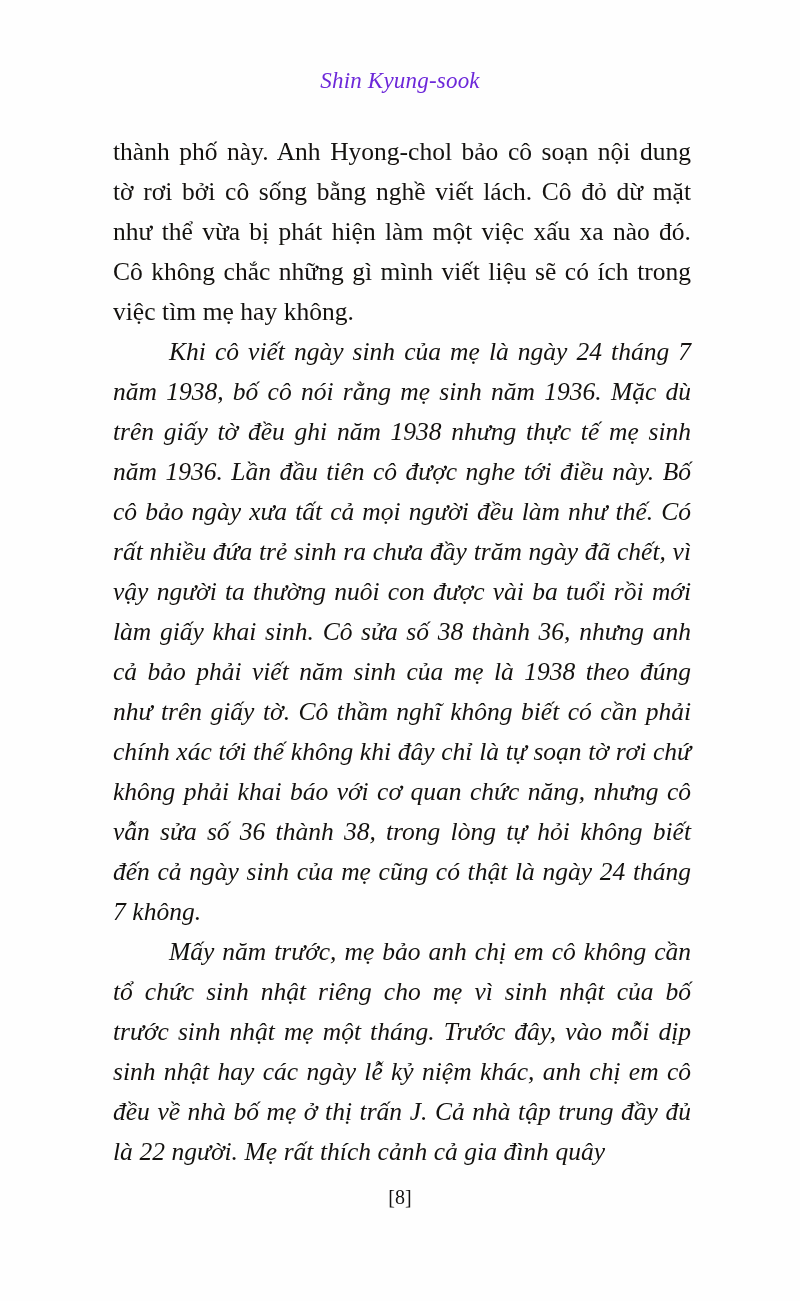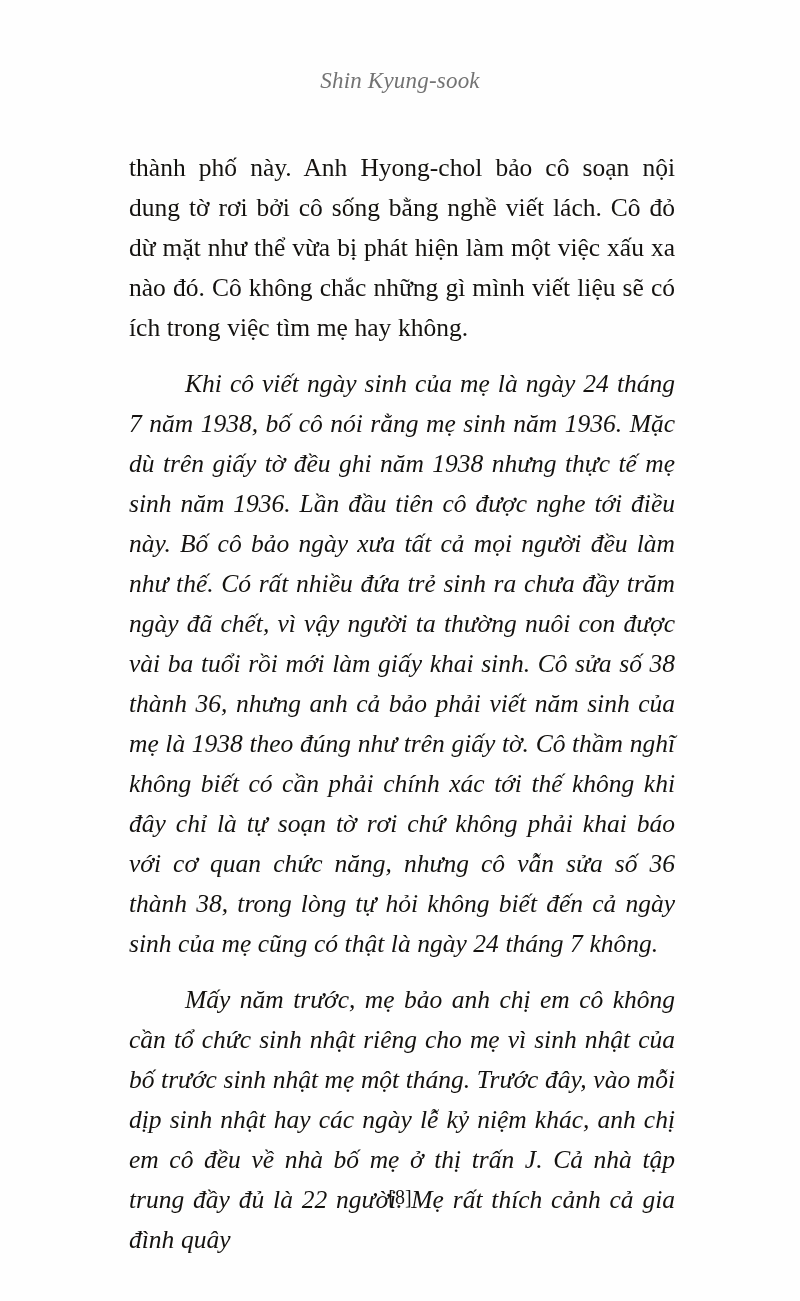--- a/index.html
+++ b/index.html
@@ -23,34 +23,34 @@
   
   .running-head {
     position: absolute;
     top: 68px;
     left: 0;
     width: 800px;
     text-align: center;
     font-style: italic;
     font-size: 23px;
     letter-spacing: 0.2px;
-    color: #737373;
+    color: #6d28d9;
     font-family: "Liberation Serif", "DejaVu Serif", serif;
   }
 
   
   .text-block {
     position: absolute;
     top: 132px;
     left: 113px;
     width: 578px;
   }
 
   .para {
-    margin: 16px;
+    margin: 0;
     font-size: 25.5px;
     line-height: 40px;
     text-align: justify;
     text-justify: inter-word;
     text-indent: 0;
     color: #14120f;
     word-spacing: 0.2px;
     hyphens: none;
   }
 

